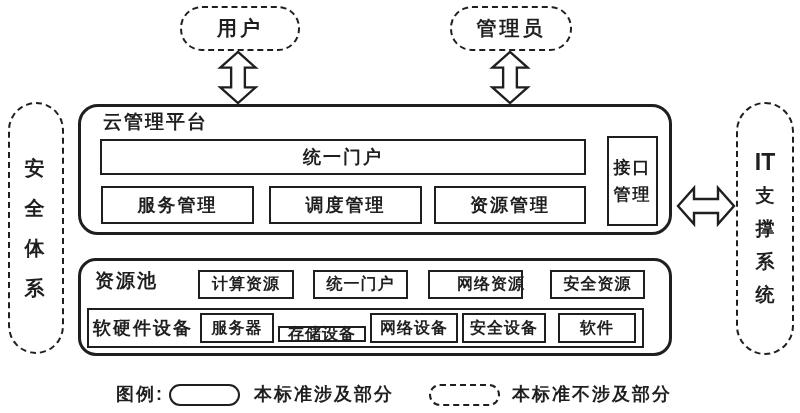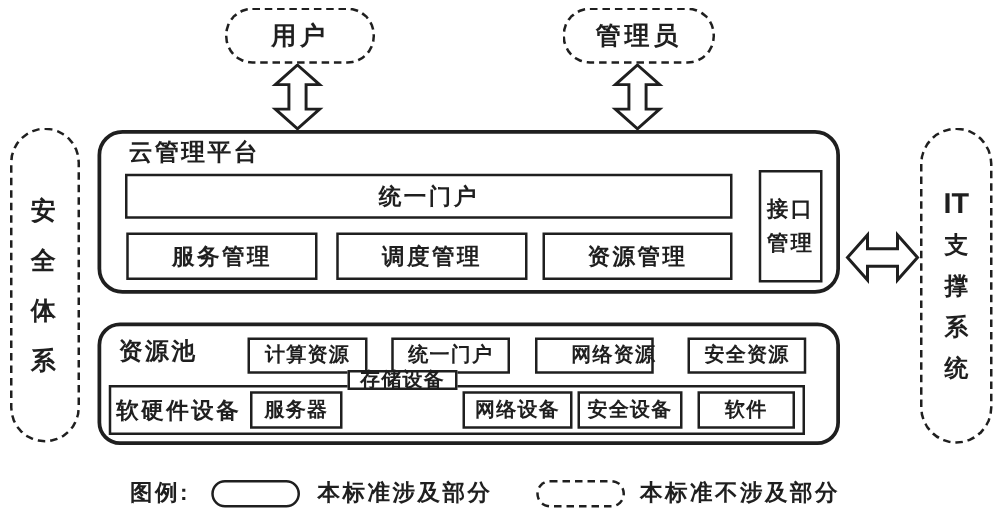--- a/index.html
+++ b/index.html
@@ -100,34 +100,34 @@
   </div>
 
   <div class="box" style="left:87px;top:308px;width:557px;height:40px;"></div>
   <div class="hlabel" style="left:93px;top:308px;height:40px;">
     <span class="lbl fs18">软硬件设备</span>
   </div>
 
   <div class="box" style="left:200px;top:313px;width:74px;height:30px;text-align:center;">
     <span class="lbl fs16">服务器</span>
   </div>
-  <div class="box" style="left:278px;top:296px;width:88px;height:16px;">
+  <div class="box" style="left:278px;top:326px;width:88px;height:16px;">
     <span class="lbl fs16">存储设备</span>
   </div>
   <div class="box" style="left:370px;top:313px;width:88px;height:30px;">
     <span class="lbl fs16">网络设备</span>
   </div>
   <div class="box" style="left:462px;top:313px;width:84px;height:30px;">
     <span class="lbl fs16">安全设备</span>
   </div>
   <div class="box" style="left:558px;top:313px;width:78px;height:30px;">
     <span class="lbl fs16">软件</span>
   </div>
 
-  <div class="hlabel" style="left:104px;top:381px;height:26px;">
+  <div class="hlabel" style="left:116px;top:381px;height:26px;">
     <span class="lbl fs18">图例:</span>
   </div>
   <div class="box" style="left:169px;top:384px;width:71px;height:22px;border-radius:11px;"></div>
   <div class="hlabel" style="left:254px;top:381px;height:26px;">
     <span class="lbl fs18">本标准涉及部分</span>
   </div>
   <div class="box dashed" style="left:429px;top:384px;width:71px;height:22px;border-radius:11px;"></div>
   <div class="hlabel" style="left:512px;top:381px;height:26px;">
     <span class="lbl fs18">本标准不涉及部分</span>
   </div>

